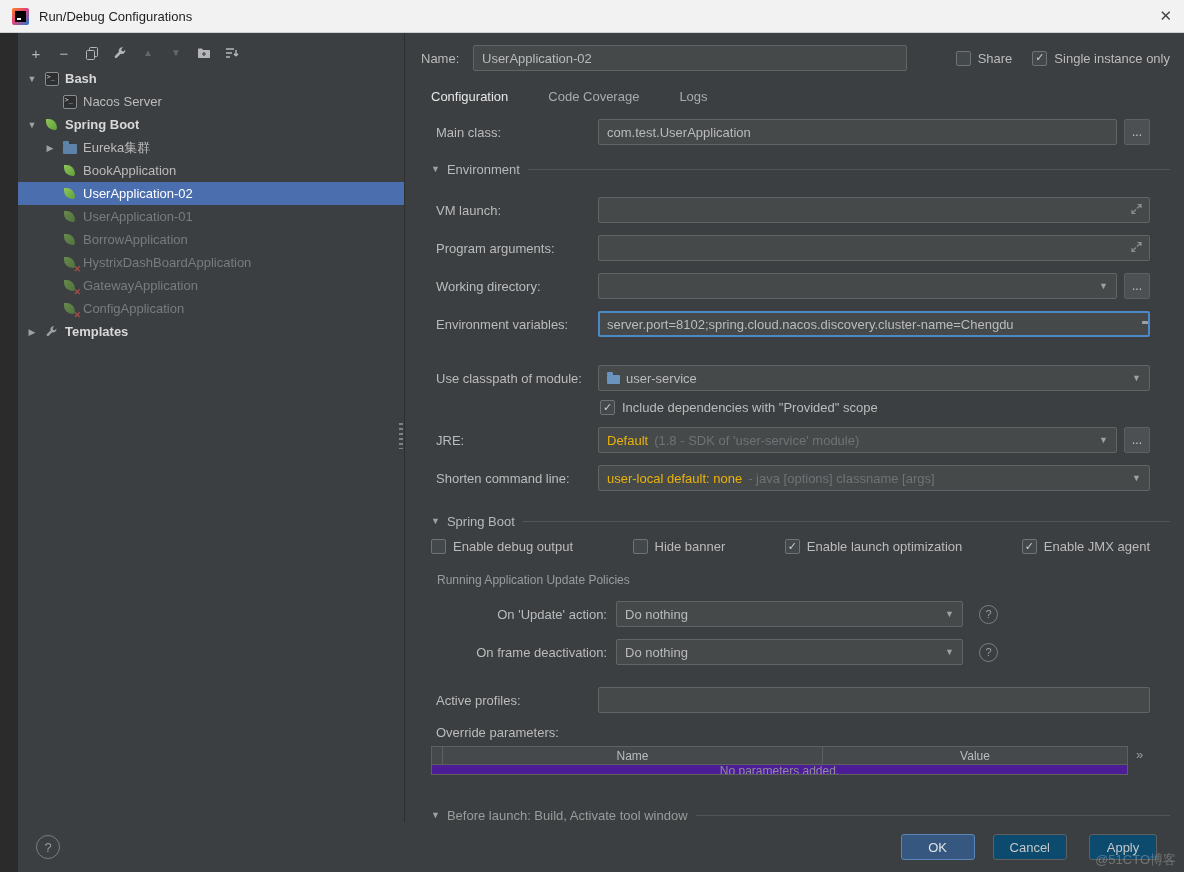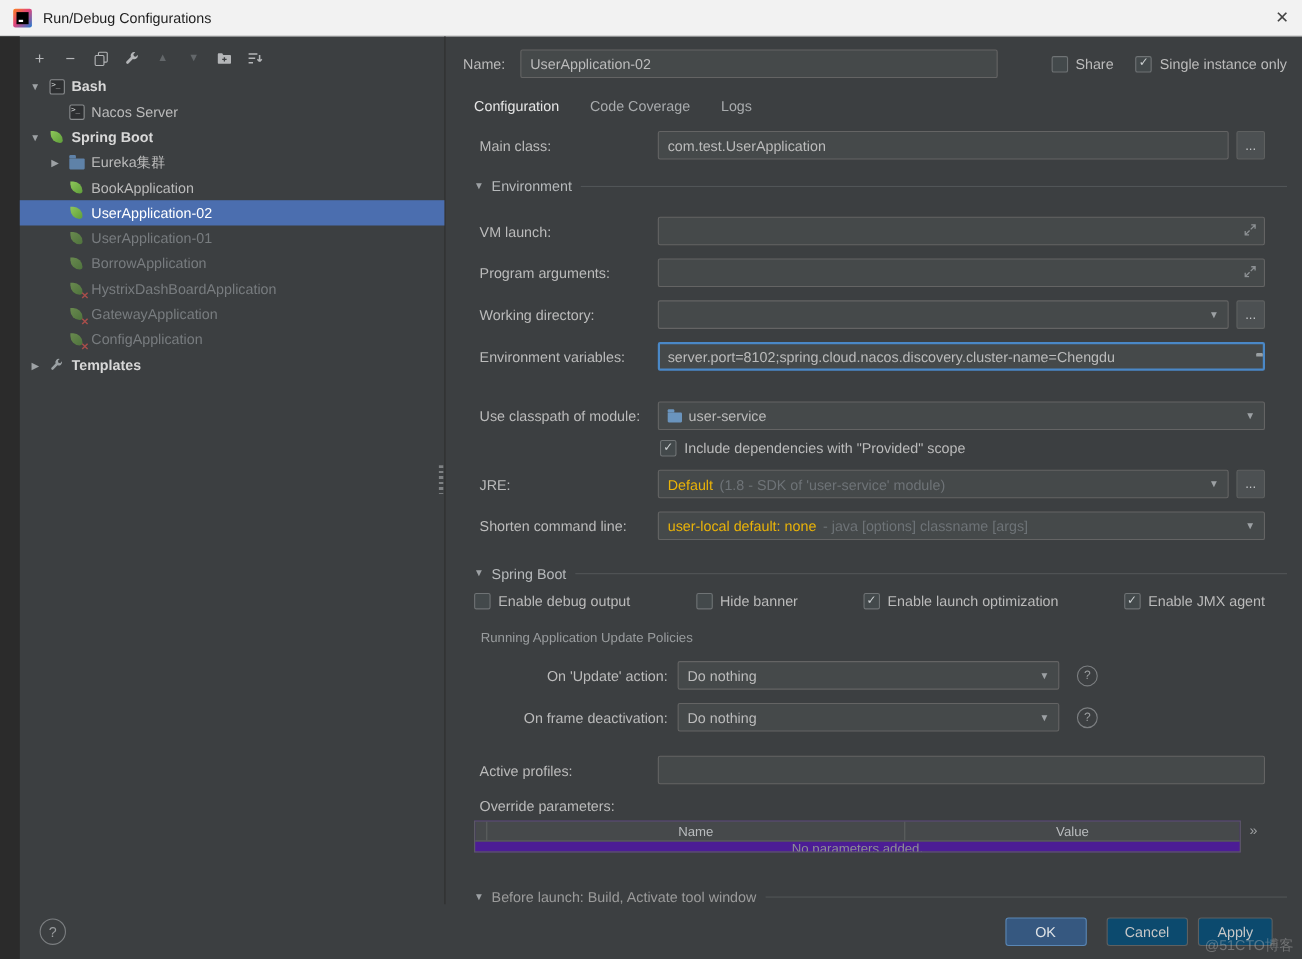--- a/index.html
+++ b/index.html
@@ -49,21 +49,21 @@
   .rp{flex:1;display:flex;flex-direction:column;min-width:0;}
   .name-row{display:flex;align-items:center;margin:12px 14px 0 16px;}
   .name-row .nlabel{width:52px;flex:0 0 auto;}
   .name-input{width:434px;flex:0 0 auto;}
   .tf{height:26px;background:#45494a;border:1px solid #646464;border-radius:2px;color:#bbbbbb;
       padding:0 8px;font:13px "Liberation Sans",sans-serif;box-sizing:border-box;outline:none;}
   .cbwrap{display:inline-flex;align-items:center;white-space:nowrap;}
   .cb{width:15px;height:15px;background:#43494b;border:1px solid #6f7375;border-radius:2px;display:inline-flex;align-items:center;justify-content:center;margin-right:7px;box-sizing:border-box;flex:0 0 auto;}
   .cb .mark{font-size:11px;color:#ccd0d2;line-height:1;visibility:hidden;margin-top:-1px;}
   .cb.checked .mark{visibility:visible;}
-  .tabs{display:flex;gap:28px;padding-left:26px;margin-top:16px;height:18px;align-items:center;}
+  .tabs{display:flex;gap:40px;padding-left:26px;margin-top:16px;height:18px;align-items:center;}
   .tab{color:#a8abad;cursor:default;}
   .tab.active{color:#e6e6e6;}
 
   
   .fs{flex:1;overflow:hidden;padding:14px 14px 0 26px;position:relative;}
   .frow{display:flex;align-items:center;}
   .flabel{width:167px;flex:0 0 auto;padding-left:5px;box-sizing:border-box;color:#bbbbbb;}
   .wfull{width:552px;}
   .wshort{width:519px;}
   .mini{width:26px;height:26px;background:#4c5052;border:1px solid #5e6060;border-radius:2px;color:#c2c4c6;
@@ -100,21 +100,21 @@
   .more{margin-left:8px;color:#9b9ea0;font-size:13px;letter-spacing:1px;margin-top:1px;}
   .beforelaunch{margin-top:32px;color:#9b9b9b;}
 
   
   .bottombar{height:50px;flex:0 0 auto;display:flex;align-items:center;padding:0 27px 0 18px;box-sizing:border-box;}
   .helpbig{width:22px;height:22px;border:1px solid #7b7e80;border-radius:50%;display:inline-flex;align-items:center;justify-content:center;font-size:13px;color:#9a9d9f;}
   .btn{height:26px;min-width:68px;padding:0 16px;background:#0c4a6e;border:1px solid #5e6060;border-radius:3px;color:#c7c7c7;
        display:inline-flex;align-items:center;justify-content:center;box-sizing:border-box;font-size:13px;}
   .btn.ok{background:#365880;border-color:#5a87b5;color:#dfe3e6;margin-left:auto;width:74px;}
   .btn.cancel{margin-left:18px;}
-  .btn.apply{margin-left:9px;}
+  .btn.apply{margin-left:22px;}
   .watermark{position:absolute;right:8px;bottom:3px;color:rgba(190,190,190,.40);font-size:13px;}
 </style>
 </head>
 <body>
 
 <div class="win">
 
   <div class="titlebar">
     <span class="logo"></span>
     <span class="title">Run/Debug Configurations</span>

